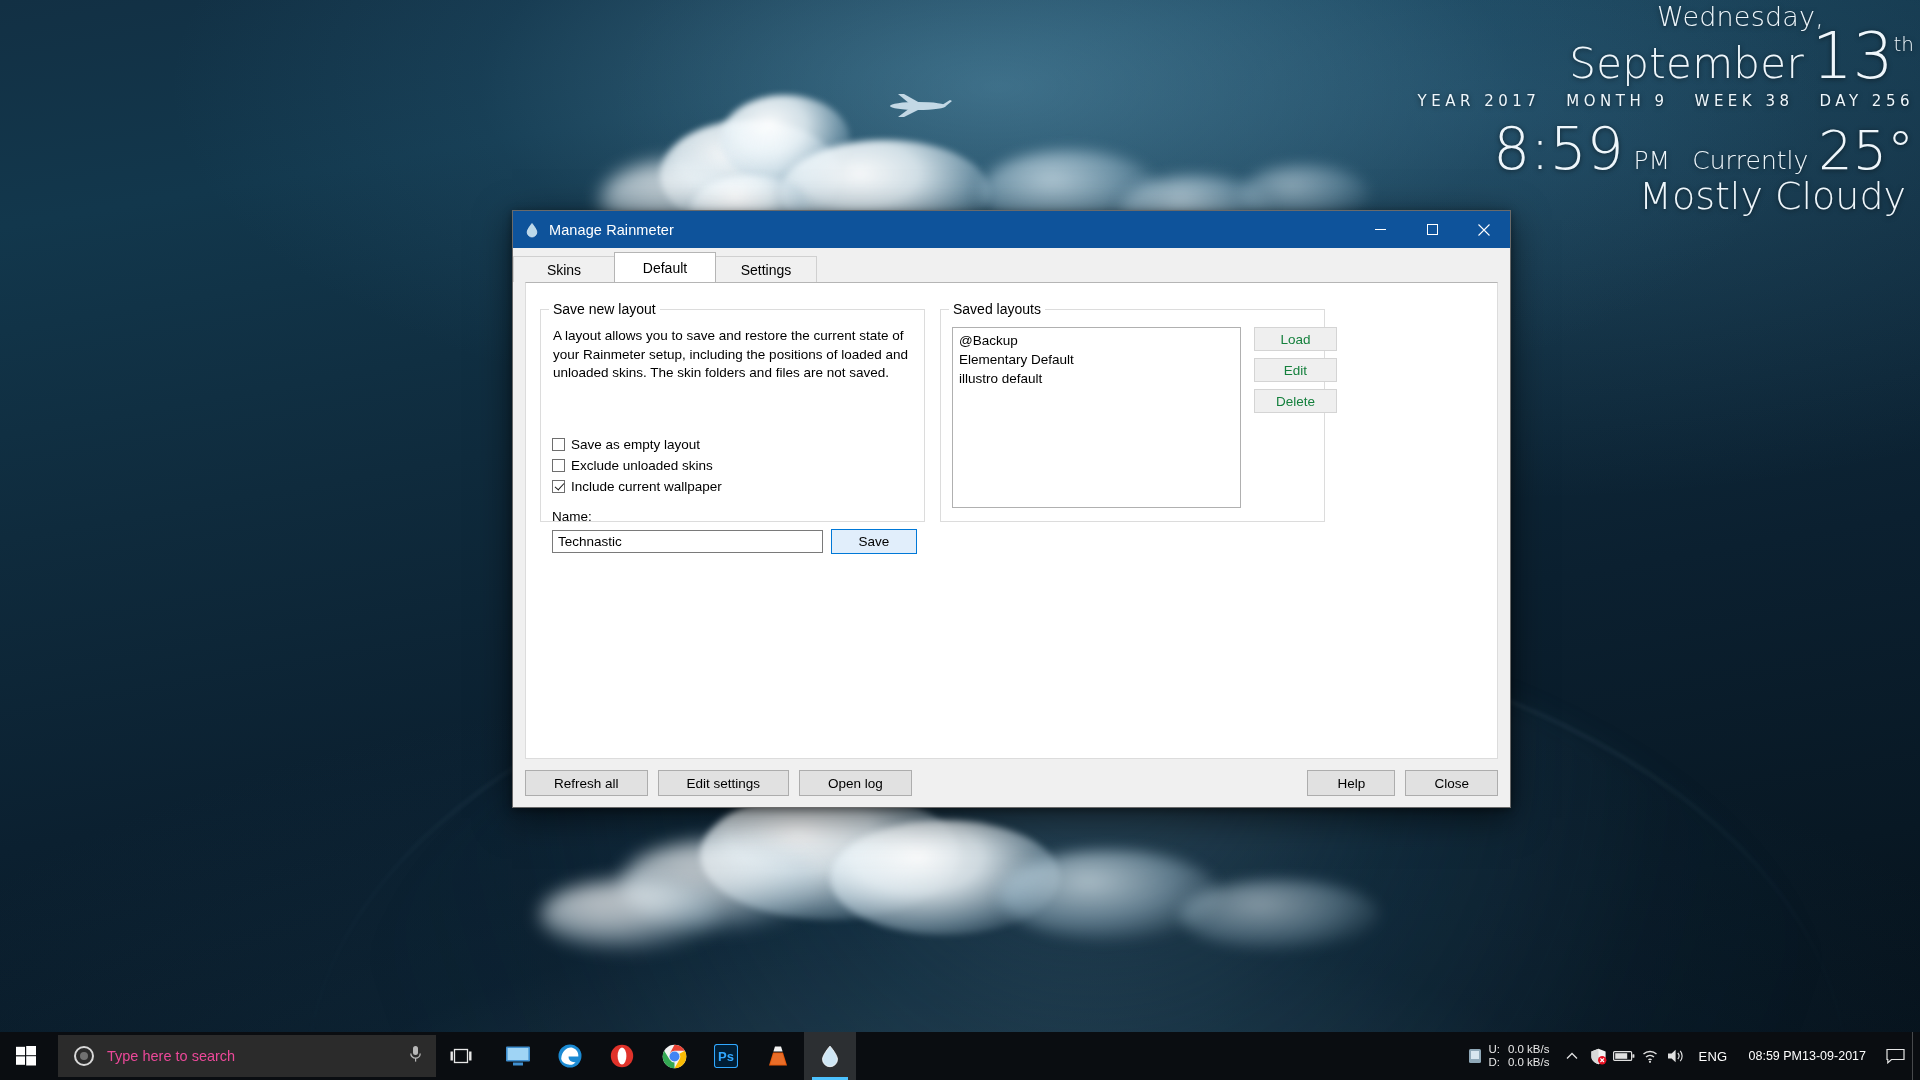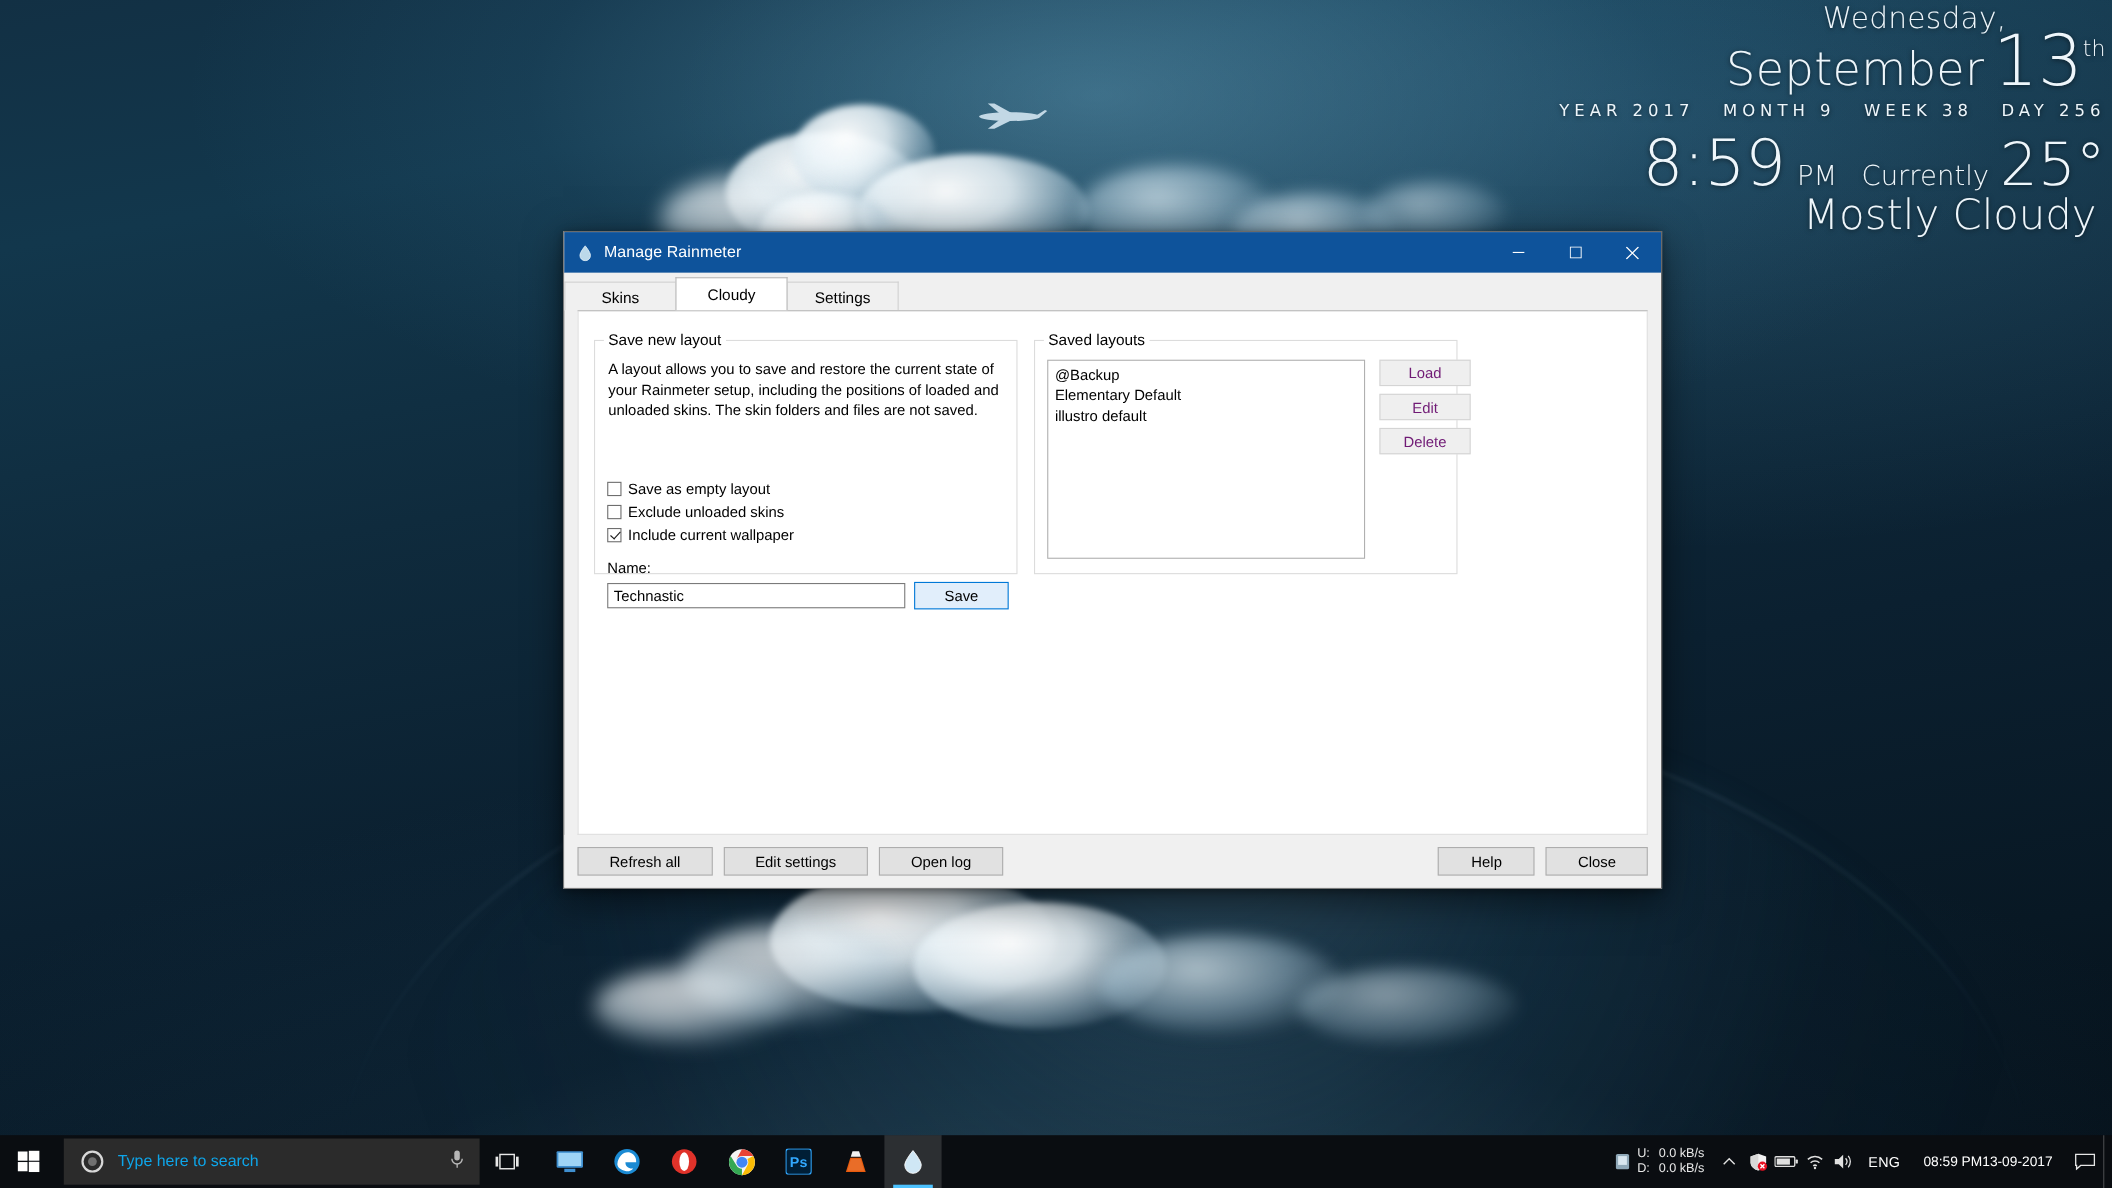--- a/index.html
+++ b/index.html
@@ -248,21 +248,21 @@
     display: flex; align-items: center;
     font-size: 13.5px;
     color: #000;
   }
 
   .sidebtn {
     position: absolute; left: 313px;
     width: 83px; height: 24px;
     background: #efefef;
     border: 1px solid #d4d4d4;
-    color: #701a75;
+    color: #15803d;
     display: flex; align-items: center; justify-content: center;
     font-size: 13.5px;
   }
   #b-load { top: 17px; }
   #b-edit { top: 48px; }
   #b-del  { top: 79px; }
 
   
   #bottombar {
     flex: 0 0 auto;
@@ -296,21 +296,21 @@
     color: #fff;
   }
   #startbtn {
     width: 52px; height: 48px;
     display: flex; align-items: center; justify-content: center;
   }
   #searchbox {
     width: 378px; height: 42px; margin-left: 6px;
     background: #2b2b2b;
     display: flex; align-items: center;
-    color: #0ea5e9;
+    color: #ec4899;
   }
   #searchcircle {
     width: 20px; height: 20px; margin: 0 13px 0 16px;
     border: 2px solid #d8d8d8; border-radius: 50%;
     flex: 0 0 auto; position: relative;
   }
   #searchcircle::after {
     content:""; position:absolute; left:4px; top:4px;
     width:8px;height:8px;border-radius:50%;background:rgba(200,200,200,.45);
   }
@@ -442,21 +442,21 @@
             <path d="M0.5 0.5 L11.5 11.5 M11.5 0.5 L0.5 11.5" stroke="#fff" stroke-width="1.1"></path>
           </svg>
       </div>
     </div>
 
     <div id="tabstrip">
       <div class="tab">
         <span>Skins</span>
       </div>
       <div class="tab active">
-        <span>Cloudy</span>
+        <span>Default</span>
       </div>
       <div class="tab">
         <span>Settings</span>
       </div>
     </div>
 
     <div id="tabpage">
 
       <div class="group" id="grp-save">
         <span class="legend">Save new layout</span>

